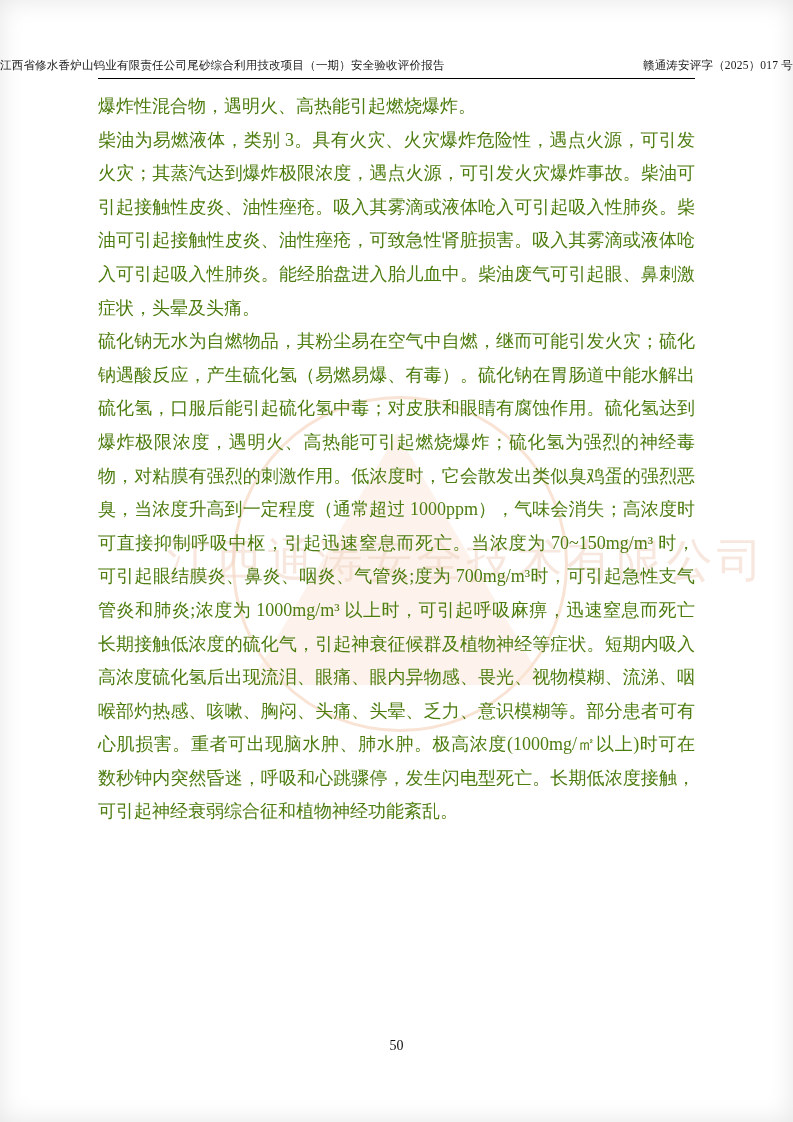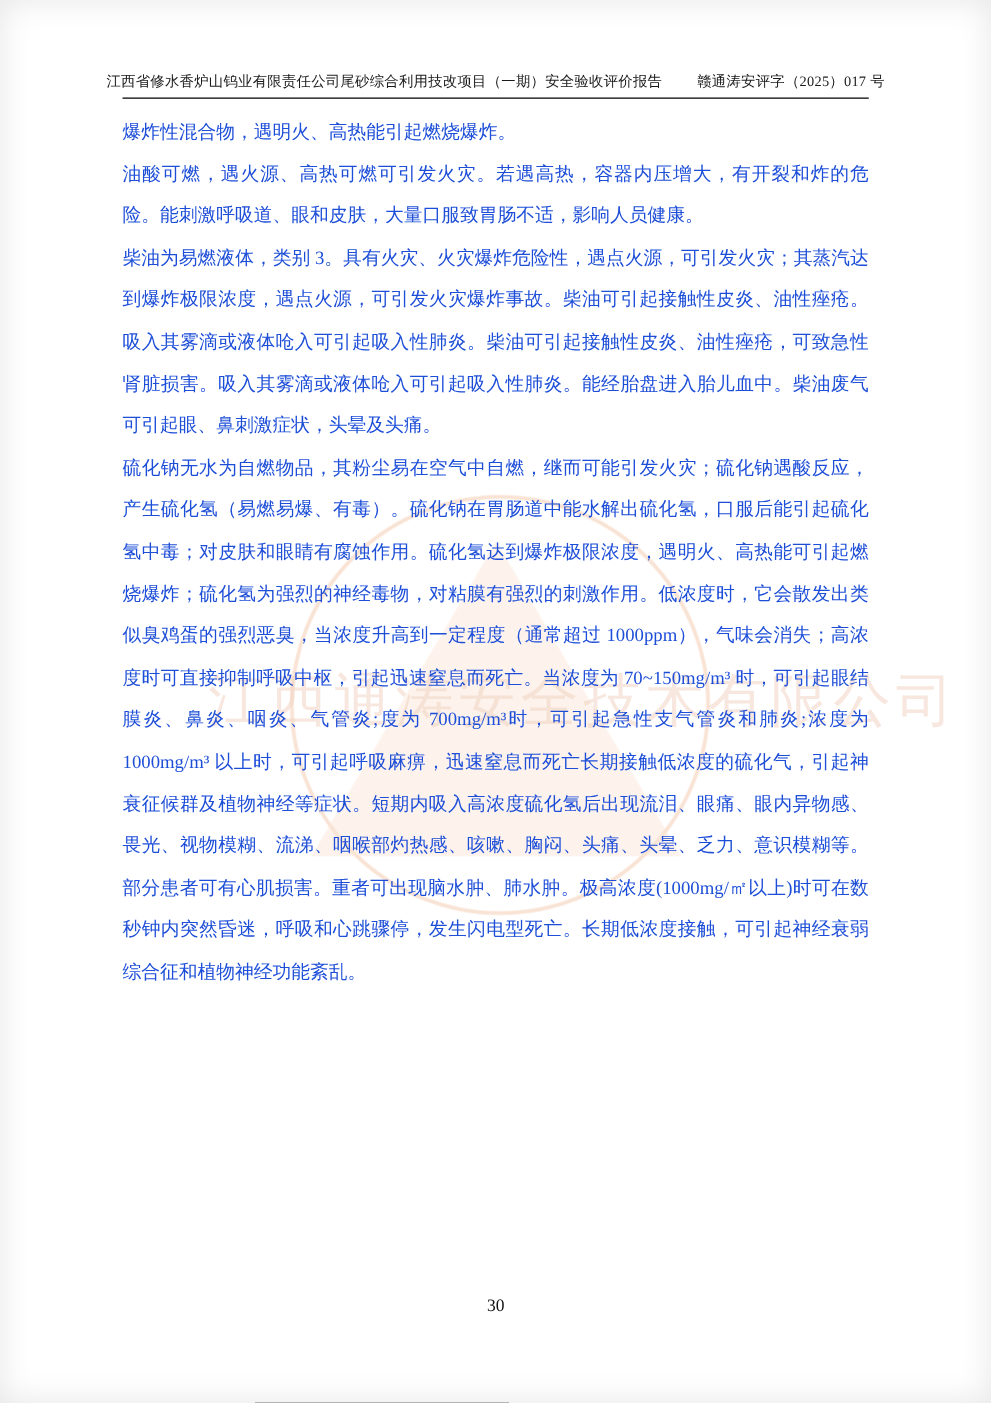--- a/index.html
+++ b/index.html
@@ -81,44 +81,44 @@
   
   .header {
     position: absolute;
     left: 0;
     right: 0;
     top: 58px;
     z-index: 3;
   }
   .header-line {
     display: flex;
-    justify-content: center;
+    justify-content: space-between;
     align-items: baseline;
     font-size: 11.5px;
     color: #1a1a1a;
     letter-spacing: 0.2px;
     white-space: nowrap;
   }
   .header-title { }
   .header-code { margin-left: 28px; }
   .header-rule {
     margin: 5px 98px 0 98px;
     border-bottom: 1.2px solid #000;
   }
 
   
   .content {
     position: absolute;
     left: 98px;
     right: 98px;
     top: 90px;
     z-index: 4;
-    font-size: 15px;
+    font-size: 18px;
     line-height: 33.6px;
-    color: #1d4ed8;
+    color: #4d7c0f;
     text-align: justify;
     text-justify: inter-ideograph;
   }
   .content p {
     margin: 0;
     text-indent: 0;
   }
   .p-indent { text-indent: 35px; }
 
   
@@ -147,20 +147,19 @@
   <div class="header">
     <div class="header-line">
       <span class="header-title">江西省修水香炉山钨业有限责任公司尾砂综合利用技改项目（一期）安全验收评价报告</span>
       <span class="header-code">赣通涛安评字（2025）017 号</span>
     </div>
     <div class="header-rule"></div>
   </div>
 
   <div class="content">
     <p>爆炸性混合物，遇明火、高热能引起燃烧爆炸。</p>
-    <p class="p-indent">油酸可燃，遇火源、高热可燃可引发火灾。若遇高热，容器内压增大，有开裂和炸的危险。能刺激呼吸道、眼和皮肤，大量口服致胃肠不适，影响人员健康。</p>
     <p class="p-indent">柴油为易燃液体，类别 3。具有火灾、火灾爆炸危险性，遇点火源，可引发火灾；其蒸汽达到爆炸极限浓度，遇点火源，可引发火灾爆炸事故。柴油可引起接触性皮炎、油性痤疮。吸入其雾滴或液体呛入可引起吸入性肺炎。柴油可引起接触性皮炎、油性痤疮，可致急性肾脏损害。吸入其雾滴或液体呛入可引起吸入性肺炎。能经胎盘进入胎儿血中。柴油废气可引起眼、鼻刺激症状，头晕及头痛。</p>
     <p class="p-indent">硫化钠无水为自燃物品，其粉尘易在空气中自燃，继而可能引发火灾；硫化钠遇酸反应，产生硫化氢（易燃易爆、有毒）。硫化钠在胃肠道中能水解出硫化氢，口服后能引起硫化氢中毒；对皮肤和眼睛有腐蚀作用。硫化氢达到爆炸极限浓度，遇明火、高热能可引起燃烧爆炸；硫化氢为强烈的神经毒物，对粘膜有强烈的刺激作用。低浓度时，它会散发出类似臭鸡蛋的强烈恶臭，当浓度升高到一定程度（通常超过 1000ppm），气味会消失；高浓度时可直接抑制呼吸中枢，引起迅速窒息而死亡。当浓度为 70~150mg/m³ 时，可引起眼结膜炎、鼻炎、咽炎、气管炎;度为 700mg/m³时，可引起急性支气管炎和肺炎;浓度为 1000mg/m³ 以上时，可引起呼吸麻痹，迅速窒息而死亡长期接触低浓度的硫化气，引起神衰征候群及植物神经等症状。短期内吸入高浓度硫化氢后出现流泪、眼痛、眼内异物感、畏光、视物模糊、流涕、咽喉部灼热感、咳嗽、胸闷、头痛、头晕、乏力、意识模糊等。部分患者可有心肌损害。重者可出现脑水肿、肺水肿。极高浓度(1000mg/㎡以上)时可在数秒钟内突然昏迷，呼吸和心跳骤停，发生闪电型死亡。长期低浓度接触，可引起神经衰弱综合征和植物神经功能紊乱。</p>
   </div>
 
-  <div class="page-number">30</div>
+  <div class="page-number">50</div>
 
 </div>
 
 </body></html>

